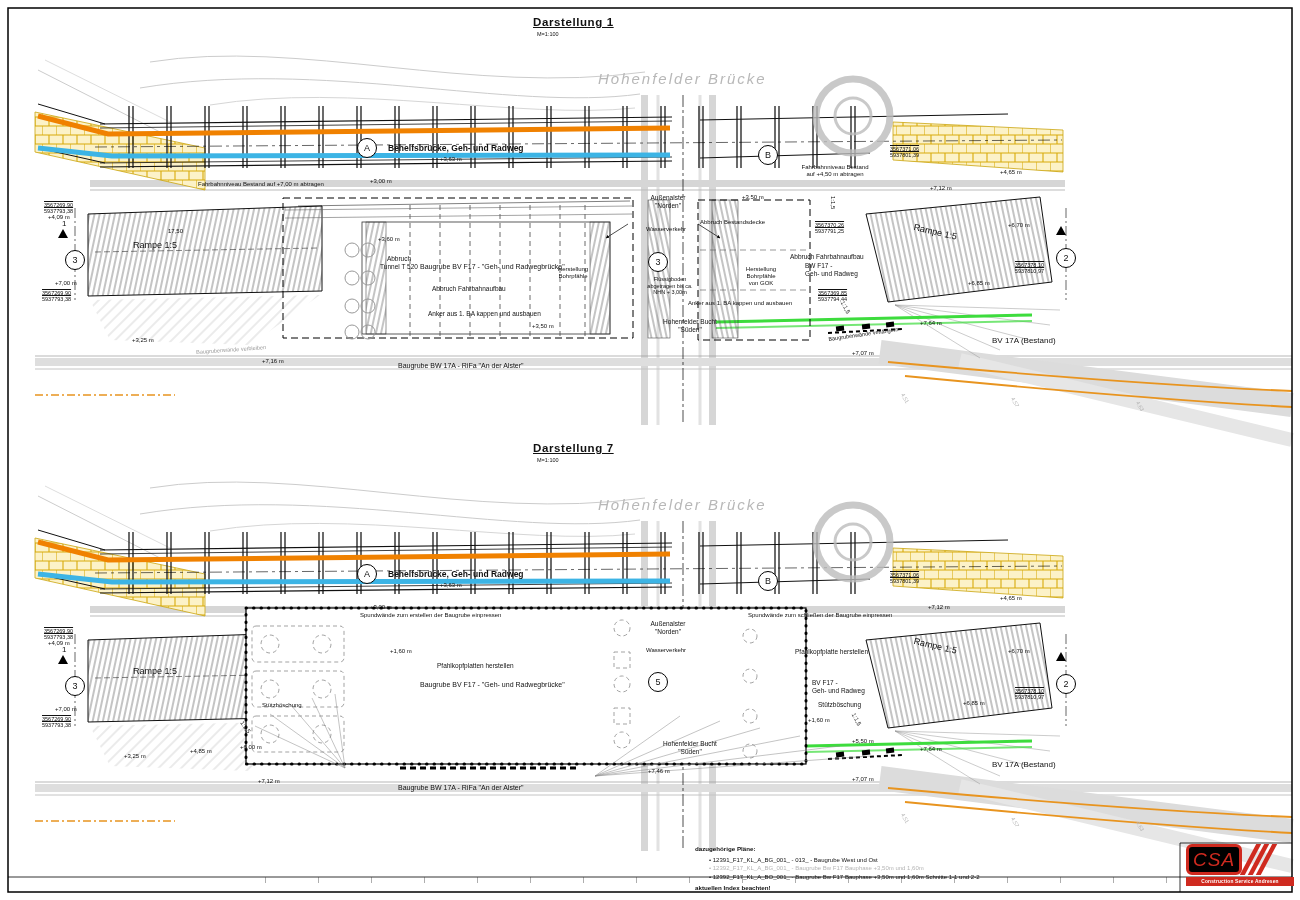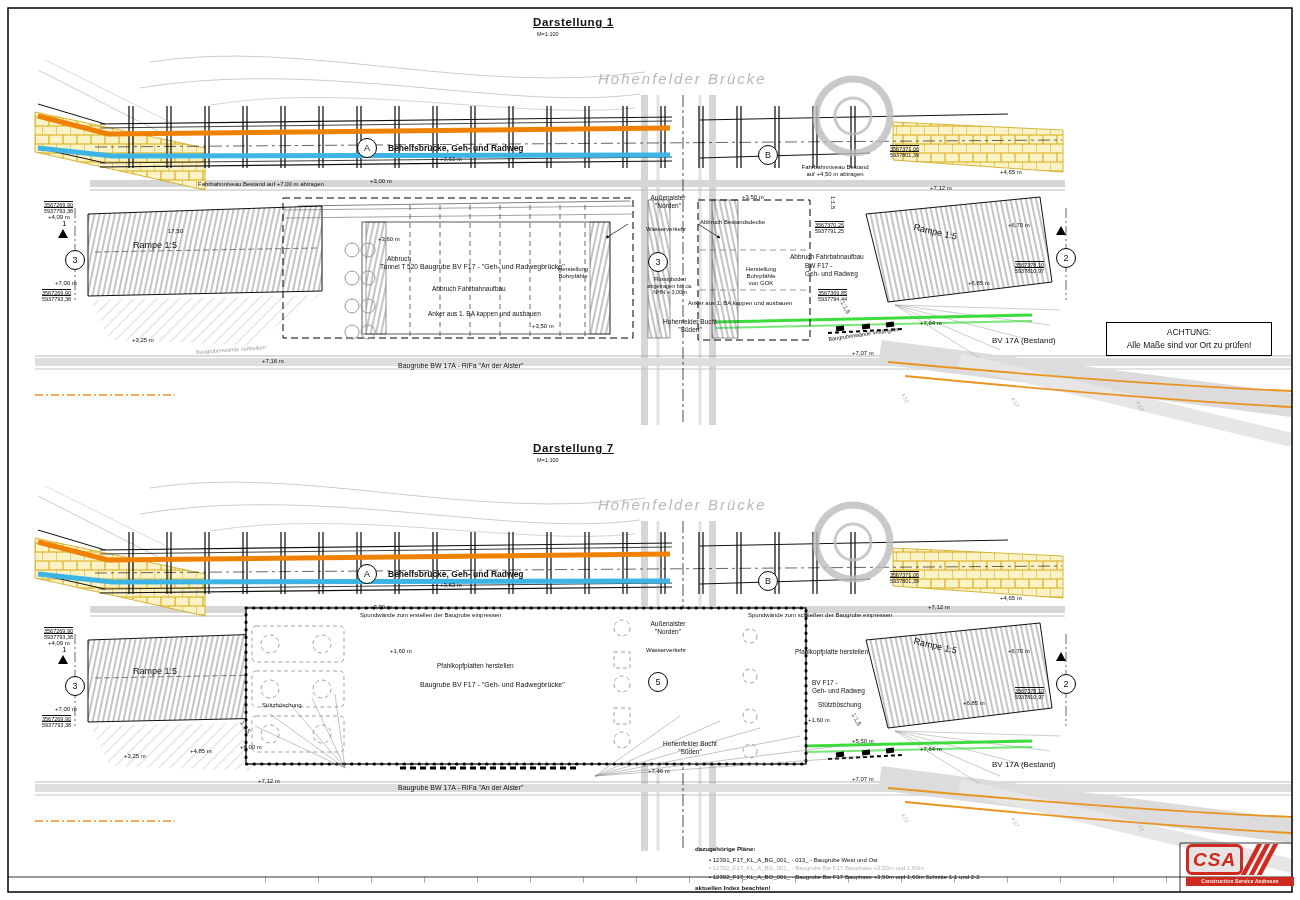--- a/index.html
+++ b/index.html
@@ -24,22 +24,22 @@
        border-right:5px solid transparent;border-bottom:9px solid #000;}
   .attn{position:absolute;z-index:4;left:1106px;top:322px;width:156px;border:1.5px solid #000;
         background:#fff;text-align:center;font-size:8.5px;line-height:1.5;padding:3px 4px;}
   .footer{position:absolute;z-index:4;left:695px;top:845px;font-size:6px;line-height:1.35;}
   .footer .ft-title{font-weight:bold;margin-bottom:3px;font-size:6.2px;}
   .footer .ft-line{margin-left:14px;}
   .footer .faded{color:#b5b5b5;}
   .footer .ft-note{font-weight:bold;margin-top:3px;font-size:6.2px;}
   .csa{position:absolute;z-index:4;left:1186px;top:844px;width:108px;}
   .csa-top{display:flex;align-items:stretch;height:31px;}
-  .csa-box{border:3px solid #cf2a1f;border-radius:6px;color:#cf2a1f;font-weight:bold;font-style:italic;
-           font-size:19px;line-height:25px;padding:0 4px;letter-spacing:1px;background:#e5e5e5;}
+  .csa-box{border:3px solid #cf2a1f;border-radius:6px;color:#cf2a1f;font-weight:normal;font-style:italic;
+           font-size:19px;line-height:25px;padding:0 4px;letter-spacing:1px;background:#000000;}
   .csa-stripes{display:flex;gap:3px;margin-left:6px;transform:skewX(-28deg);}
   .csa-stripes i{width:5px;background:#cf2a1f;display:block;}
   .csa-bar{margin-top:2px;background:#cf2a1f;color:#fff;font-size:4.8px;text-align:center;
            padding:2px 0;font-weight:bold;letter-spacing:.2px;}
 </style>
 </head>
 <body>
 
 <div class="sheet">
 
@@ -407,24 +407,20 @@
   <div class="lbl f6" style="left:856px;top:712px;transform:rotate(62deg)">1:1,5</div>
   <div class="lbl f6" style="left:920px;top:746px">+7,64 m</div>
   <div class="lbl f6" style="left:852px;top:776px">+7,07 m</div>
   <div class="lbl f8" style="left:992px;top:760px">BV 17A (Bestand)</div>
   <div class="lbl" style="left:398px;top:784px">Baugrube   BW 17A  -  RiFa "An der Alster"</div>
   <div class="lbl f5 grayt" style="left:905px;top:812px;transform:rotate(60deg)">4,51</div>
   <div class="lbl f5 grayt" style="left:1015px;top:816px;transform:rotate(60deg)">4,57</div>
   <div class="lbl f5 grayt" style="left:1140px;top:820px;transform:rotate(60deg)">4,63</div>
 </div>
 
-<div class="attn">
-  <div>ACHTUNG:</div>
-  <div>Alle Maße sind vor Ort zu prüfen!</div>
-</div>
 
 <div class="footer">
   <div class="ft-title">dazugehörige Pläne:</div>
   <div class="ft-line">
     <span>•</span>
     <span>12391_F17_KL_A_BG_001_  -  013_  -  Baugrube West und Ost</span>
   </div>
   <div class="ft-line faded">
     <span>•</span>
     <span>12392_F17_KL_A_BG_001_  -  Baugrube Bw F17 Bauphase +3,50m und 1,60m</span>

